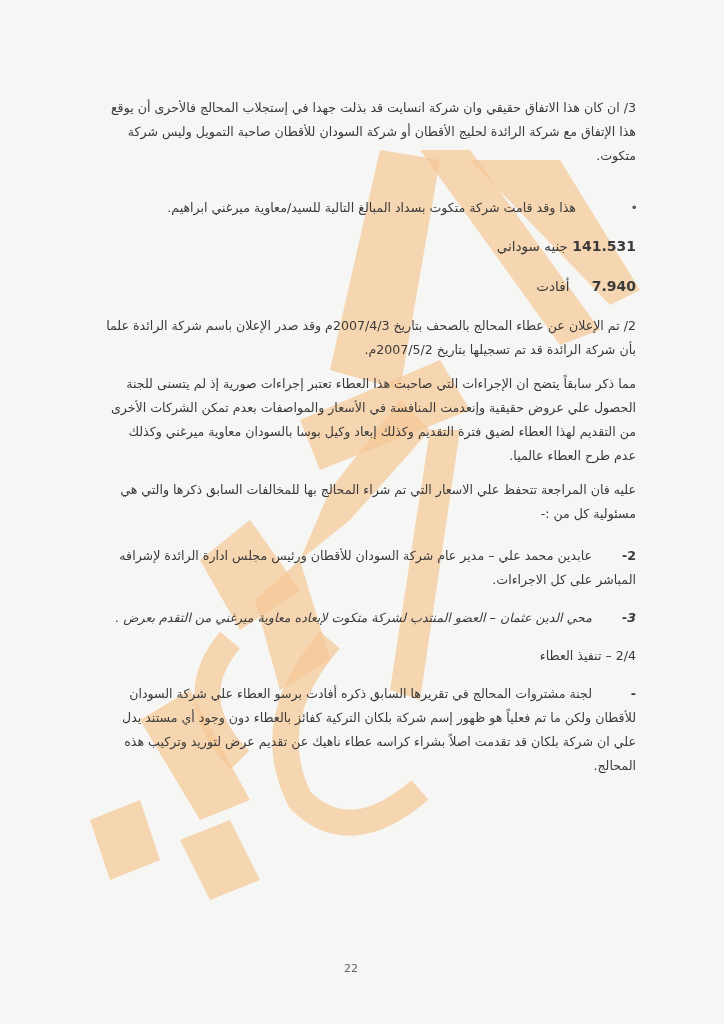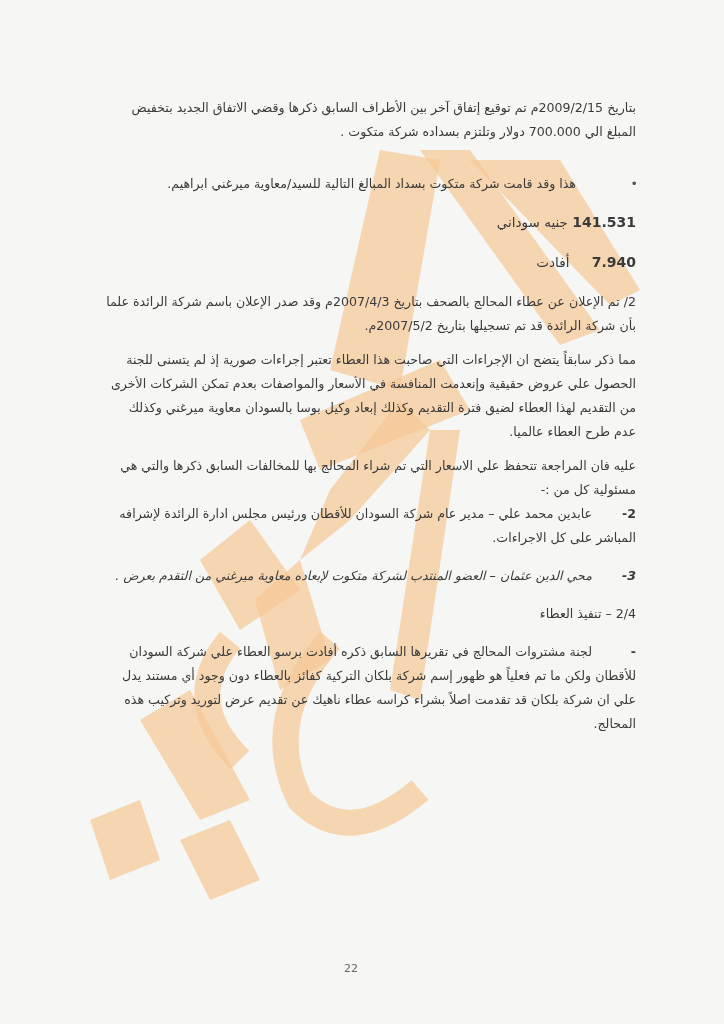--- a/index.html
+++ b/index.html
@@ -40,39 +40,39 @@
       <polygon points="180,840 230,820 260,880 210,900"></polygon>
       <polygon points="430,430 460,430 420,700 390,690"></polygon>
     </g>
     <g fill="none" stroke="#f5c797" stroke-opacity="0.72" stroke-width="26">
       <path d="M330 640 Q 260 720 300 800 Q 350 850 420 790"></path>
       <path d="M240 760 Q 180 700 230 640"></path>
     </g>
   </svg>
 
   <div class="content">
-    <p class="para" style="margin-bottom:12px;">بتاريخ 2009/2/15م تم توقيع إتفاق آخر بين الأطراف السابق ذكرها وقضي الاتفاق الجديد بتخفيض المبلغ الي 700.000 دولار وتلتزم بسداده شركة متكوت .</p>
+    <p class="para">3/ ان كان هذا الاتفاق حقيقي وان شركة  انسايت قد بذلت جهدا في إستجلاب المحالج فالأحرى أن يوقع هذا الإتفاق مع شركة الرائدة لحليج الأقطان أو شركة السودان للأقطان صاحبة التمويل وليس شركة متكوت.</p>
 
     <div class="para bullet-item" style="margin-bottom:14px;">
       <span class="bullet">•</span>
       <span class="bullet-text">هذا وقد قامت شركة متكوت بسداد المبالغ التالية للسيد/معاوية ميرغني ابراهيم.</span>
     </div>
 
     <div class="amount">
       <span class="num">141.531</span>
       <span>جنيه سوداني</span>
     </div>
     <div class="amount">
       <span class="num">7.940</span>
       <span style="margin-right:18px;">أفادت</span>
     </div>
 
     <p class="para">2/ تم الإعلان عن عطاء المحالج بالصحف بتاريخ 2007/4/3م وقد صدر الإعلان باسم شركة الرائدة علما بأن شركة الرائدة قد تم تسجيلها بتاريخ 2007/5/2م.</p>
     <p class="para">مما ذكر سابقاً يتضح ان الإجراءات التي صاحبت هذا العطاء تعتبر إجراءات صورية إذ لم يتسنى للجنة الحصول علي عروض حقيقية وإنعدمت المنافسة في الأسعار والمواصفات بعدم تمكن الشركات الأخرى من التقديم لهذا العطاء لضيق فترة التقديم وكذلك إبعاد وكيل بوسا بالسودان معاوية ميرغني وكذلك عدم طرح العطاء عالميا.</p>
-    <p class="para" style="margin-bottom:0;text-align:right;">عليه فان المراجعة تتحفظ علي الاسعار التي تم شراء المحالج بها للمخالفات السابق ذكرها والتي هي مسئولية كل من :-</p>
+    <p class="para" style="margin-bottom:18px;text-align:right;">عليه فان المراجعة تتحفظ علي الاسعار التي تم شراء المحالج بها للمخالفات السابق ذكرها والتي هي مسئولية كل من :-</p>
 
     <p class="para" style="margin-bottom:14px;">
       <span class="item-num">2-</span><span>عابدين محمد علي – مدير عام شركة السودان للأقطان ورئيس مجلس ادارة الرائدة لإشرافه المباشر على كل الاجراءات.</span>
     </p>
     <p class="para" style="margin-bottom:14px;font-style:italic;">
       <span class="item-num">3-</span><span>محي الدين عثمان – العضو المنتدب لشركة متكوت لإبعاده معاوية ميرغني من التقدم بعرض .</span>
     </p>
 
     <p class="para heading">2/4 – تنفيذ العطاء</p>
 

